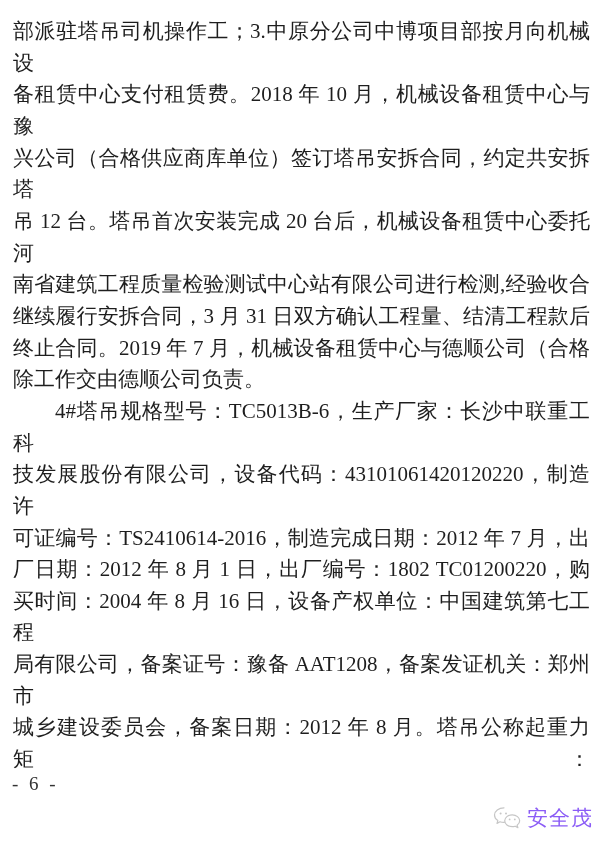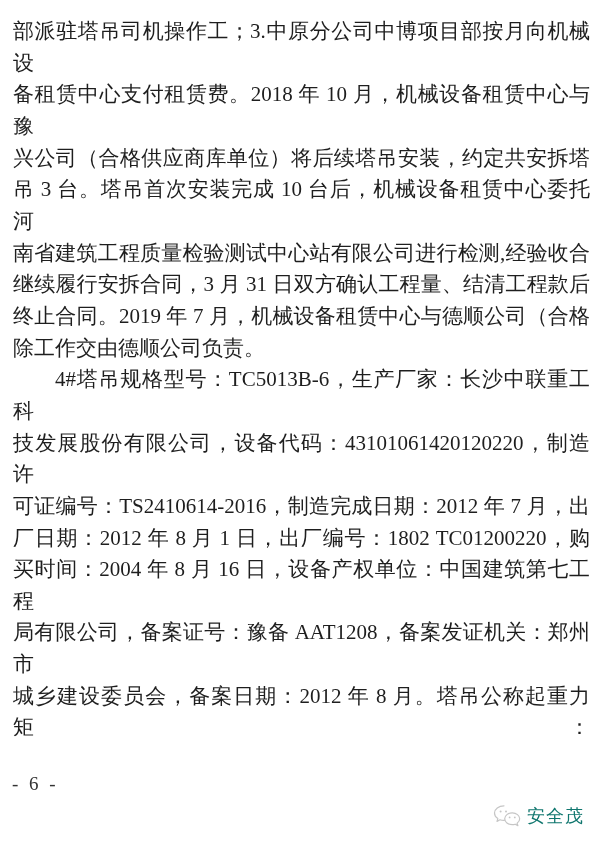--- a/index.html
+++ b/index.html
@@ -44,35 +44,35 @@
     position: absolute;
     left: 493px; top: 804px;
     display: flex;
     align-items: center;
     gap: 5px;
     color: #c4c4c4;
   }
   .watermark .wm-icon { display: block; }
   .watermark .wm-label {
     font-family: Liberation Sans, sans-serif;
-    font-size: 18px;
+    font-size: 21px;
     letter-spacing: 1px;
-    color: #0f766e;
+    color: #8b5cf6;
   }
 </style>
 </head>
 <body>
 
 <div class="page">
 
   <div class="doc-body">
     <div class="line">部派驻塔吊司机操作工；3.中原分公司中博项目部按月向机械设</div>
     <div class="line">备租赁中心支付租赁费。2018 年 10 月，机械设备租赁中心与豫</div>
-    <div class="line">兴公司（合格供应商库单位）将后续塔吊安装，约定共安拆塔</div>
-    <div class="line">吊 3 台。塔吊首次安装完成 10 台后，机械设备租赁中心委托河</div>
+    <div class="line">兴公司（合格供应商库单位）签订塔吊安拆合同，约定共安拆塔</div>
+    <div class="line">吊 12 台。塔吊首次安装完成 20 台后，机械设备租赁中心委托河</div>
     <div class="line">南省建筑工程质量检验测试中心站有限公司进行检测,经验收合</div>
     <div class="line">继续履行安拆合同，3 月 31 日双方确认工程量、结清工程款后</div>
     <div class="line">终止合同。2019 年 7 月，机械设备租赁中心与德顺公司（合格</div>
     <div class="line para-end">除工作交由德顺公司负责。</div>
 
     <div class="line indent">4#塔吊规格型号：TC5013B-6，生产厂家：长沙中联重工科</div>
     <div class="line">技发展股份有限公司，设备代码：43101061420120220，制造许</div>
     <div class="line">可证编号：TS2410614-2016，制造完成日期：2012 年 7 月，出</div>
     <div class="line">厂日期：2012 年 8 月 1 日，出厂编号：1802 TC01200220，购</div>
     <div class="line">买时间：2004 年 8 月 16 日，设备产权单位：中国建筑第七工程</div>

